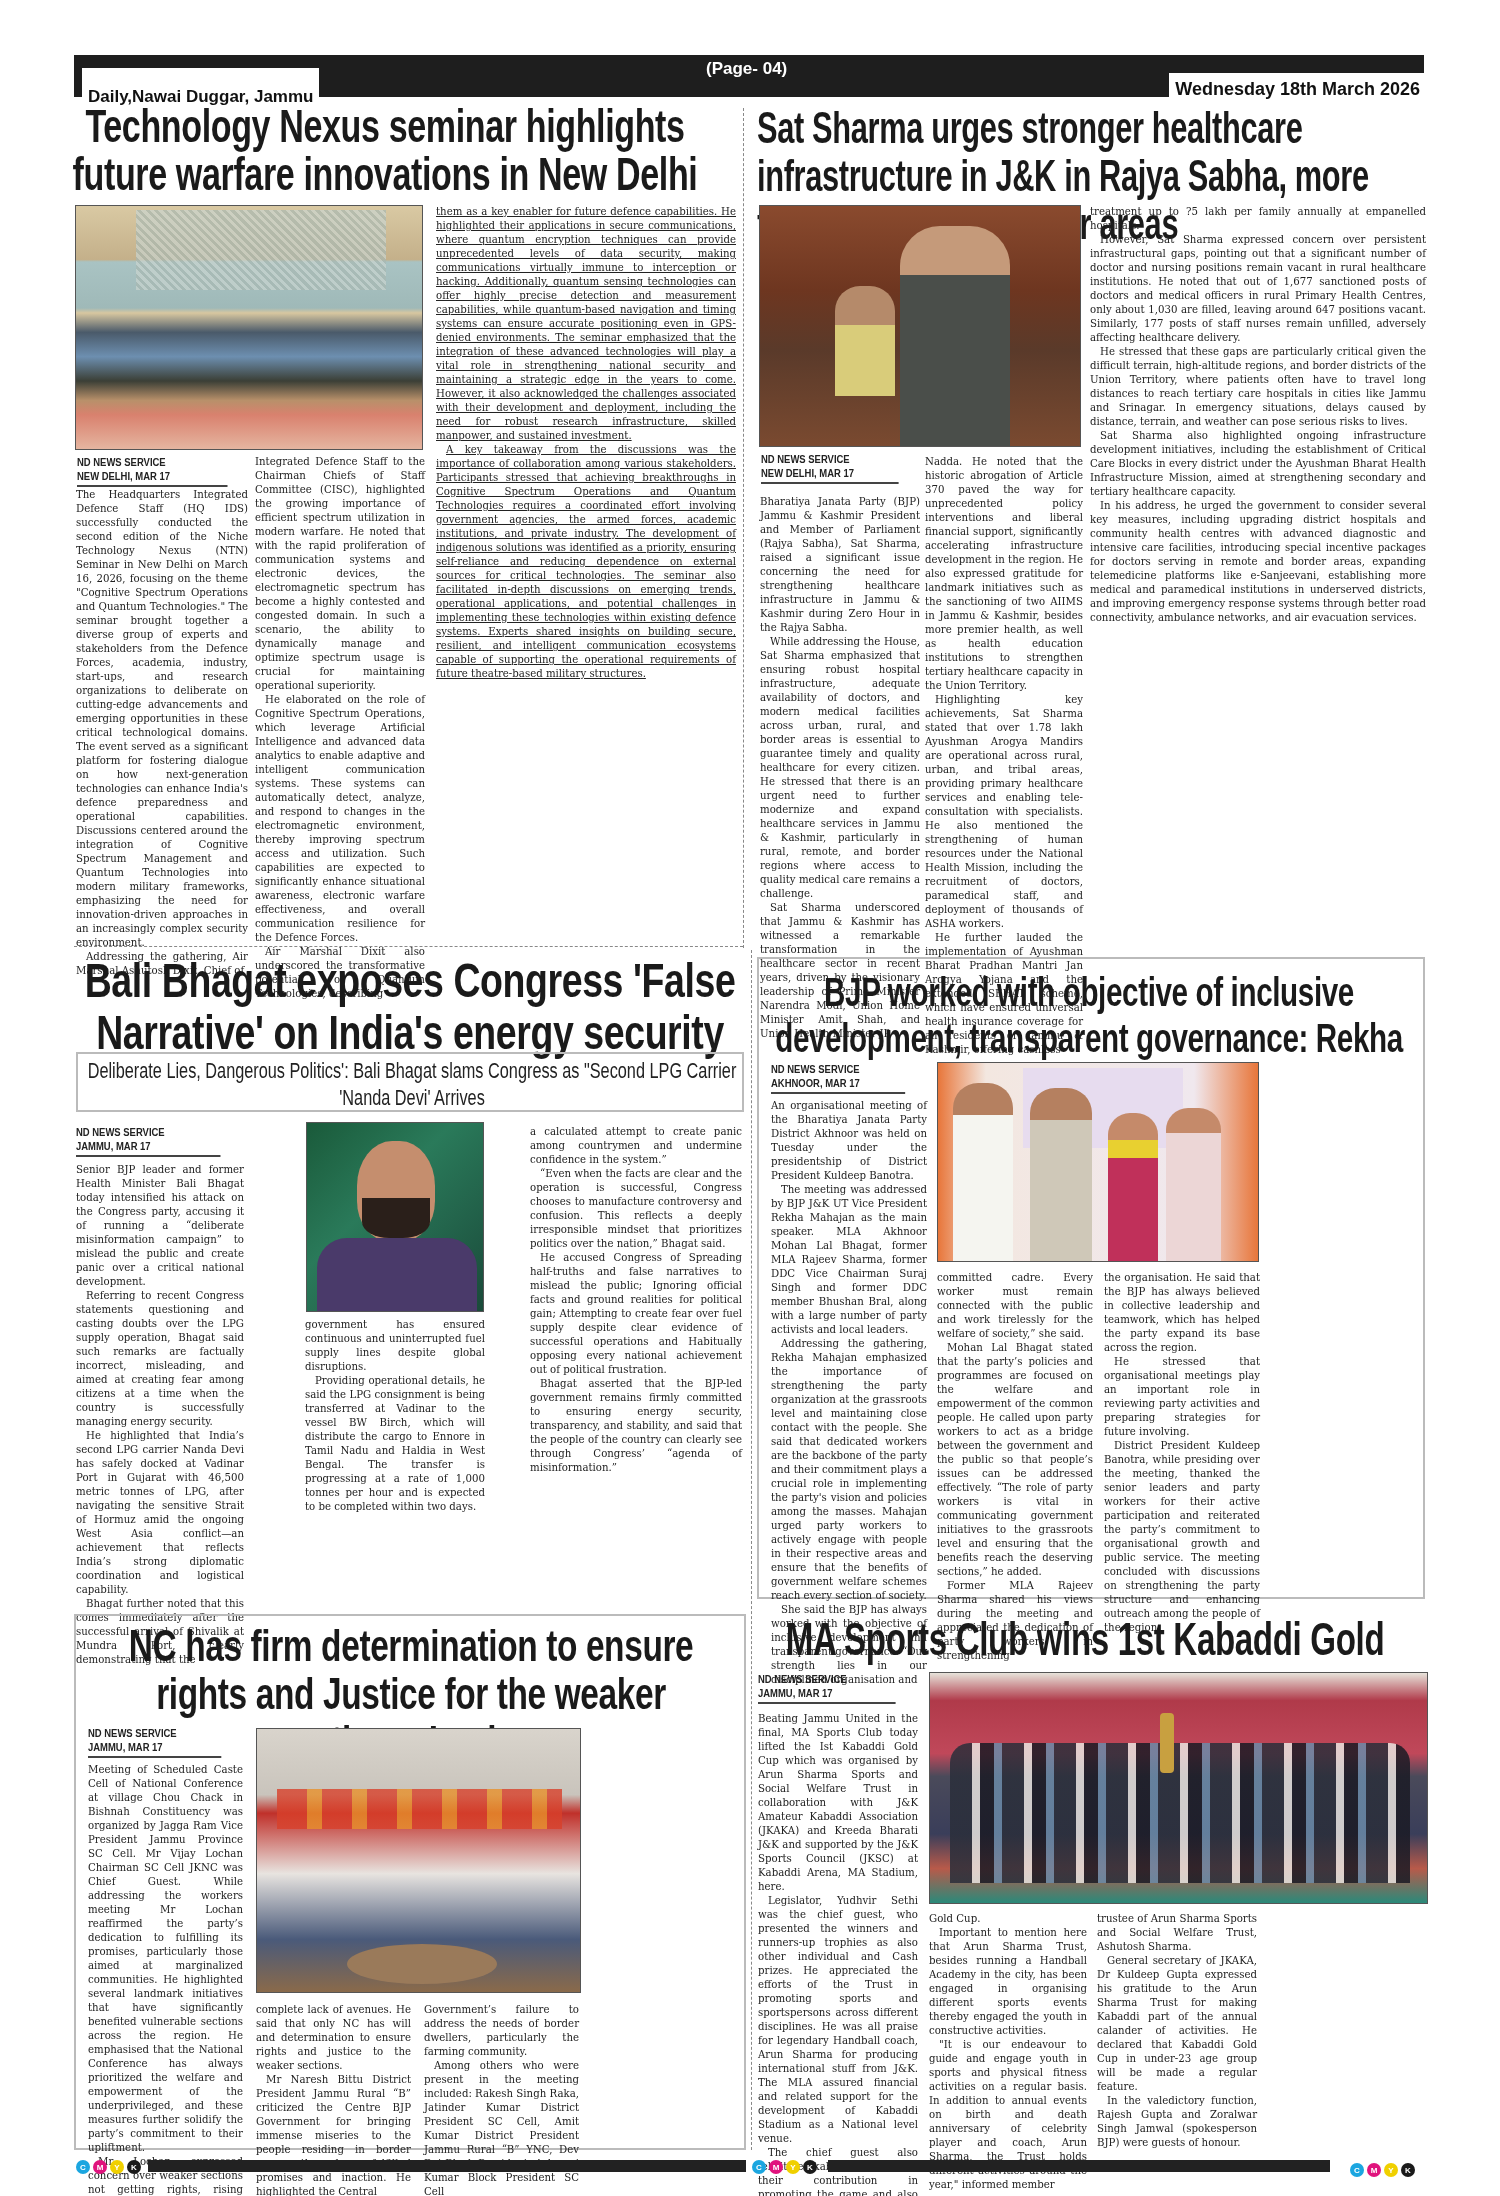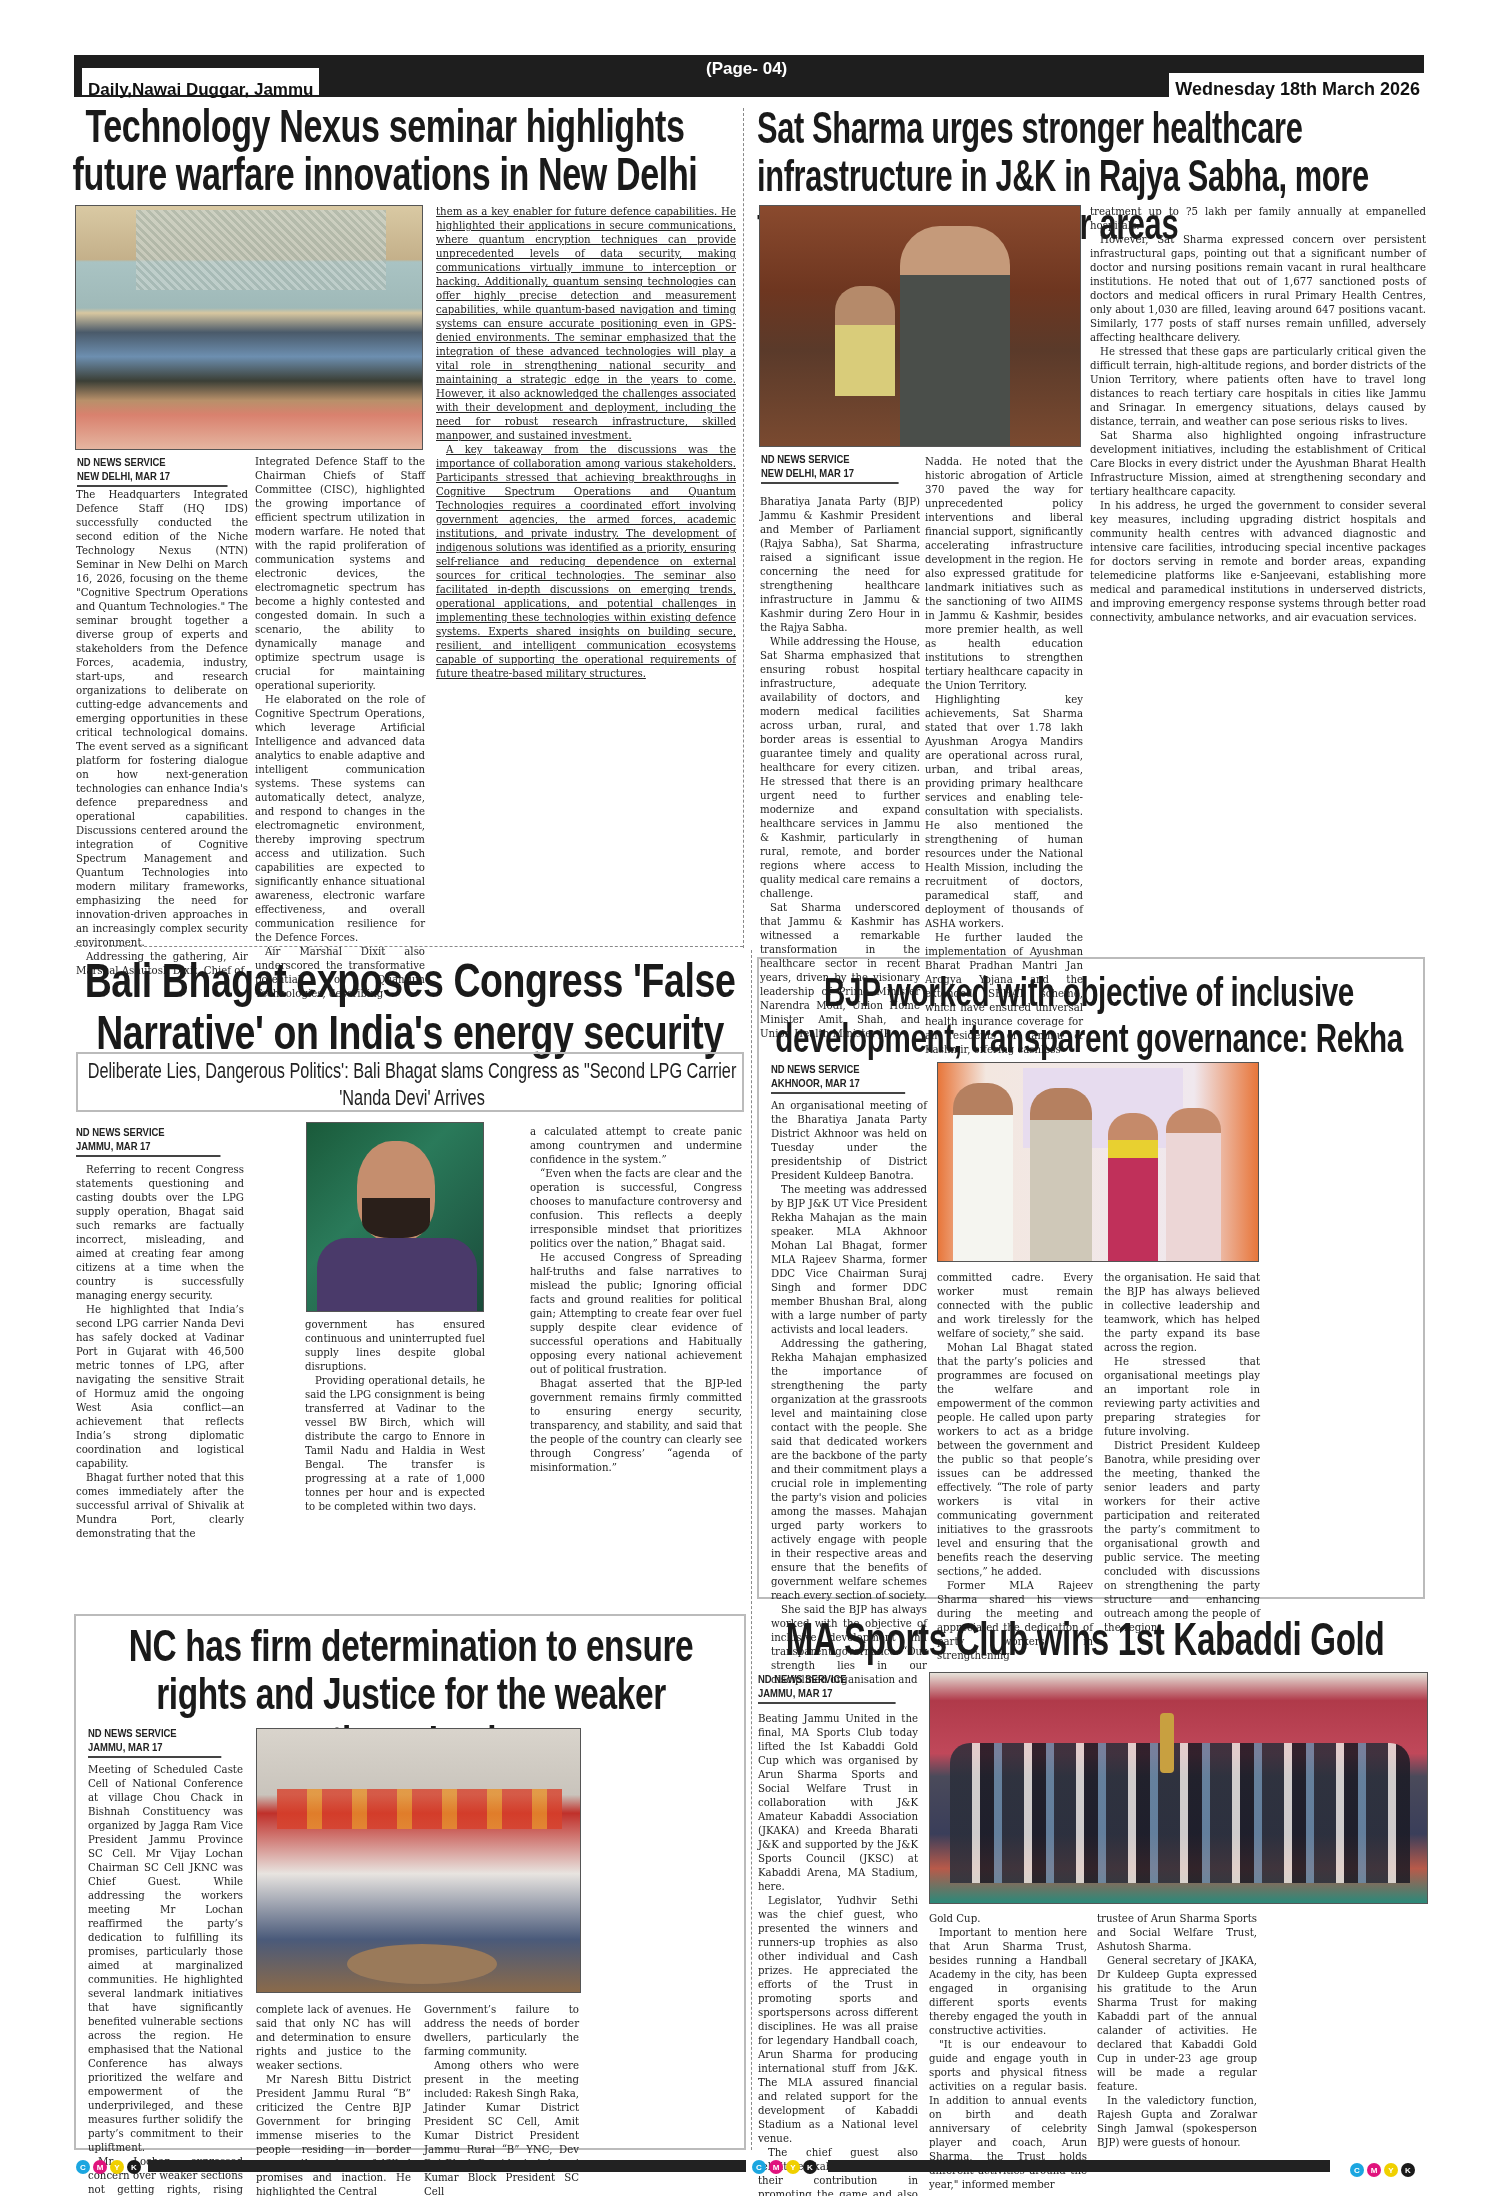--- a/index.html
+++ b/index.html
@@ -1,20 +1,20 @@
 <!DOCTYPE html>
 <html><head>
 <meta charset="utf-8">
 <style>
   * { box-sizing: border-box; margin: 0; padding: 0; }
   html, body { width: 1500px; height: 2196px; background: #fff; overflow: hidden; }
   body { position: relative; font-family: "DejaVu Serif", serif; color: #222; }
 
   .masthead { position: absolute; left: 74px; top: 55px; width: 1350px; height: 42px; background: #1e1e1e; }
-  .masthead .paper { position: absolute; left: 8px; top: 13px; height: 27px; background: #fff; padding: 8px 6px; font: bold 17px "Liberation Sans", sans-serif; line-height: 27px; color: #111; text-align: right; }
+  .masthead .paper { position: absolute; left: 8px; top: 13px; height: 27px; background: #fff; padding: 15px 6px; font: bold 17px "Liberation Sans", sans-serif; line-height: 27px; color: #111; text-align: right; }
   .masthead .page { position: absolute; left: 632px; top: 4px; font: bold 17px "Liberation Sans", sans-serif; color: #fff; }
   .masthead .date { position: absolute; right: -2px; top: 18px; height: 30px; background: #fff; padding: 0 6px; font: bold 18px "Liberation Sans", sans-serif; line-height: 32px; color: #111; }
 
   .headline { position: absolute; font-family: "Liberation Sans", sans-serif; font-weight: bold; text-align: center; color: #1a1a1a; transform: scaleX(0.74); transform-origin: center top; letter-spacing: -0.5px; }
   .byline { position: absolute; font: bold 11px "Liberation Sans", sans-serif; line-height: 14px; color: #222; border-bottom: 2px solid #444; padding-bottom: 2px; transform: scaleX(0.86); transform-origin: left top; }
   .col { position: absolute; font-family: "DejaVu Serif", serif; font-size: 10.2px; line-height: 14px; text-align: justify; color: #222; }
   .col p { text-indent: 10px; }
   .col p.first { text-indent: 0; margin-top: 0; }
 
   .photo { position: absolute; border: 1px solid #555; overflow: hidden; }
@@ -95,20 +95,21 @@
 <article>
   <h1 class="headline" style="left:-10px;top:955px;width:840px;font-size:48px;line-height:52px;transform:scaleX(0.78);">Bali Bhagat exposes Congress 'False Narrative' on India's energy security</h1>
   <div class="boxed" style="left:76px;top:1052px;width:668px;height:60px;">
     <div style="font:22px 'Liberation Sans',sans-serif;line-height:27px;text-align:center;transform:scaleX(0.74);transform-origin:center top;width:880px;margin-left:-106px;margin-top:3px;color:#222;">Deliberate Lies, Dangerous Politics': Bali Bhagat slams Congress as "Second LPG Carrier 'Nanda Devi' Arrives</div>
   </div>
   <div class="byline" style="left:76px;top:1125px;width:168px;">
     <div>ND NEWS SERVICE</div>
     <div>JAMMU, MAR 17</div>
   </div>
   <div class="col" style="left:76px;top:1163px;width:168px;">
+    <p class="first">Senior BJP leader and former Health Minister Bali Bhagat today intensified his attack on the Congress party, accusing it of running a “deliberate misinformation campaign” to mislead the public and create panic over a critical national development.</p>
     <p>Referring to recent Congress statements questioning and casting doubts over the LPG supply operation, Bhagat said such remarks are factually incorrect, misleading, and aimed at creating fear among citizens at a time when the country is successfully managing energy security.</p>
     <p>He highlighted that India’s second LPG carrier Nanda Devi has safely docked at Vadinar Port in Gujarat with 46,500 metric tonnes of LPG, after navigating the sensitive Strait of Hormuz amid the ongoing West Asia conflict—an achievement that reflects India’s strong diplomatic coordination and logistical capability.</p>
     <p>Bhagat further noted that this comes immediately after the successful arrival of Shivalik at Mundra Port, clearly demonstrating that the</p>
   </div>
   <div class="photo" style="left:306px;top:1122px;width:178px;height:190px;background:linear-gradient(135deg,#1a5a3a 0%,#2a7a5a 40%,#1a4a3a 100%);">
     <div style="position:absolute;left:50px;top:18px;width:78px;height:100px;background:#c58e6e;border-radius:45% 45% 40% 40%;"></div>
     <div style="position:absolute;left:55px;top:75px;width:68px;height:40px;background:#2a1f1a;border-radius:0 0 40% 40%;"></div>
     <div style="position:absolute;left:10px;top:115px;width:160px;height:75px;background:#4a3a6a;border-radius:30px 30px 0 0;"></div>
   </div>
   <div class="col" style="left:305px;top:1318px;width:180px;">

